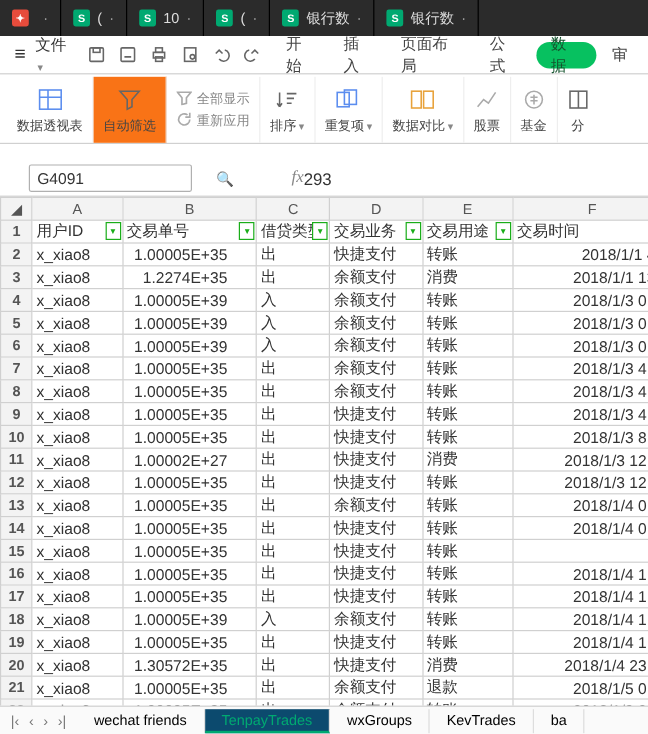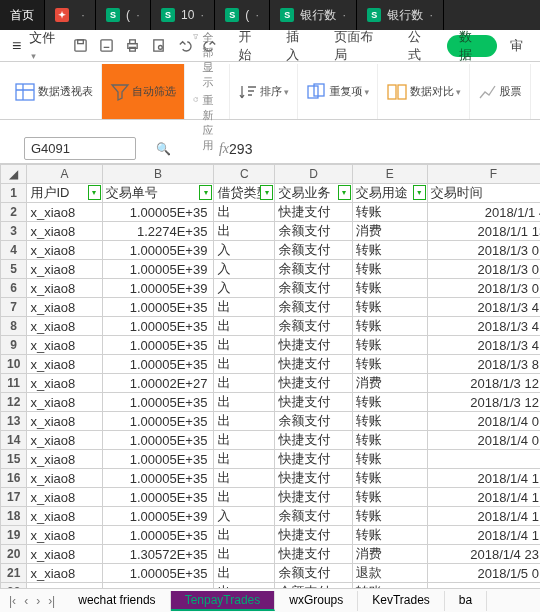--- a/index.html
+++ b/index.html
@@ -28,60 +28,57 @@
   .menubar{height:32px;display:flex;align-items:center;border-bottom:1px solid var(--border);padding:0 8px;gap:4px}
   .hamburger{font-size:16px;padding:0 4px}
   .file-label{font-size:13px;margin-right:4px}
   .qicon{width:22px;height:22px;display:flex;align-items:center;justify-content:center;color:#555;border-radius:3px}
   .qicon svg{width:15px;height:15px;stroke:#666;fill:none;stroke-width:1.4}
   .spacer{flex:1}
   .mtab{padding:0 9px;font-size:13px;color:#444;height:100%;display:flex;align-items:center}
   .mtab.active{color:#14532d;background:var(--green-bright);border-radius:12px;height:22px;padding:0 12px}
   
   .ribbon{height:58px;display:flex;align-items:stretch;border-bottom:1px solid var(--border);padding:2px 6px 0;gap:0}
-  .rgroup{display:flex;flex-direction:row;align-items:center;justify-content:center;padding:0 8px;border-right:1px solid #eee;gap:2px}
+  .rgroup{display:flex;flex-direction:column;align-items:center;justify-content:center;padding:0 8px;border-right:1px solid #eee;gap:2px}
   .rgroup:last-child{border-right:none}
   .rgroup .ico{height:24px;display:flex;align-items:center;justify-content:center}
   .rgroup .lbl{font-size:11px;color:#444;white-space:nowrap}
   .rgroup.sel{background:#f97316}
   .rstack{display:flex;flex-direction:column;justify-content:center;gap:3px;padding:0 8px;border-right:1px solid #eee}
   .rstack .row{display:flex;align-items:flex-start;gap:4px;font-size:11px;color:#888}
   .rstack .row svg{width:13px;height:13px;stroke:#aaa;fill:none;stroke-width:1.5}
   .caret::after{content:"▾";font-size:9px;color:#888;margin-left:2px}
   
   .fxbar{height:30px;display:flex;align-items:center;border-bottom:1px solid var(--border);margin-top:14px}
-  .namebox{width:112px;border:1px solid var(--border-dark);border-radius:2px;margin-left:24px;padding:3px 6px;font-size:13px;display:flex;align-items:center}
+  .namebox{width:136px;border:1px solid var(--border-dark);border-radius:2px;margin-left:24px;padding:3px 6px;font-size:13px;display:flex;align-items:center}
   .fx{margin-left:48px;font-style:italic;font-family:Georgia,serif;color:#888;font-size:14px}
   .fxval{font-size:14px}
   .mag{margin-left:20px;color:#777}
   
   .grid{position:relative}
   table{border-collapse:collapse;table-layout:fixed;width:560px}
   th,td{border:1px solid var(--border);height:var(--row-h);padding:0 3px;overflow:hidden;white-space:nowrap;text-overflow:clip;font-size:13px}
   thead th{background:var(--hdr-bg);font-weight:normal;text-align:center;color:#555;font-size:12px}
   th.rowh{background:var(--hdr-bg);text-align:center;color:#555;width:26px;font-size:12px}
   .colA{width:74px}.colB{width:110px}.colC{width:60px}.colD{width:76px}.colE{width:74px}.colF{width:130px}
   .hdrcell{position:relative}
   .filterbtn{position:absolute;right:1px;top:1px;width:13px;height:15px;border:1px solid var(--green);background:#fff;display:flex;align-items:center;justify-content:center;font-size:8px;color:var(--green)}
-  td.num{text-align:right;padding-right:6px}
+  td.num{text-align:right;padding-right:24px}
   td.time{text-align:right;padding-right:2px}
   
   .sheetbar{position:absolute;bottom:0;left:0;right:0;height:24px;background:#fafafa;border-top:1px solid var(--border);display:flex;align-items:center;font-size:12px}
   .nav{display:flex;gap:2px;padding:0 6px;color:#777}
   .nav span{padding:0 3px}
   .sheettab{padding:2px 14px;border-right:1px solid #ddd;color:#000000}
-  .sheettab.active{color:var(--teal);border-bottom:2px solid var(--teal);background:#701a75;font-weight:500}
+  .sheettab.active{color:var(--teal);border-bottom:2px solid var(--teal);background:#0c4a6e;font-weight:500}
 </style>
 </head>
 <body>
 
 <div class="wintabs" id="wintabs">
-    <div class="wintab home">
-      <span>首页</span>
-    </div>
     <div class="wintab">
       <span class="pdf-ico">✦</span>
       <span></span>
       <span class="dot"> ·</span>
     </div>
     <div class="wintab">
       <span class="xls-ico">S</span>
       <span>(</span>
       <span class="dot"> ·</span>
     </div>

